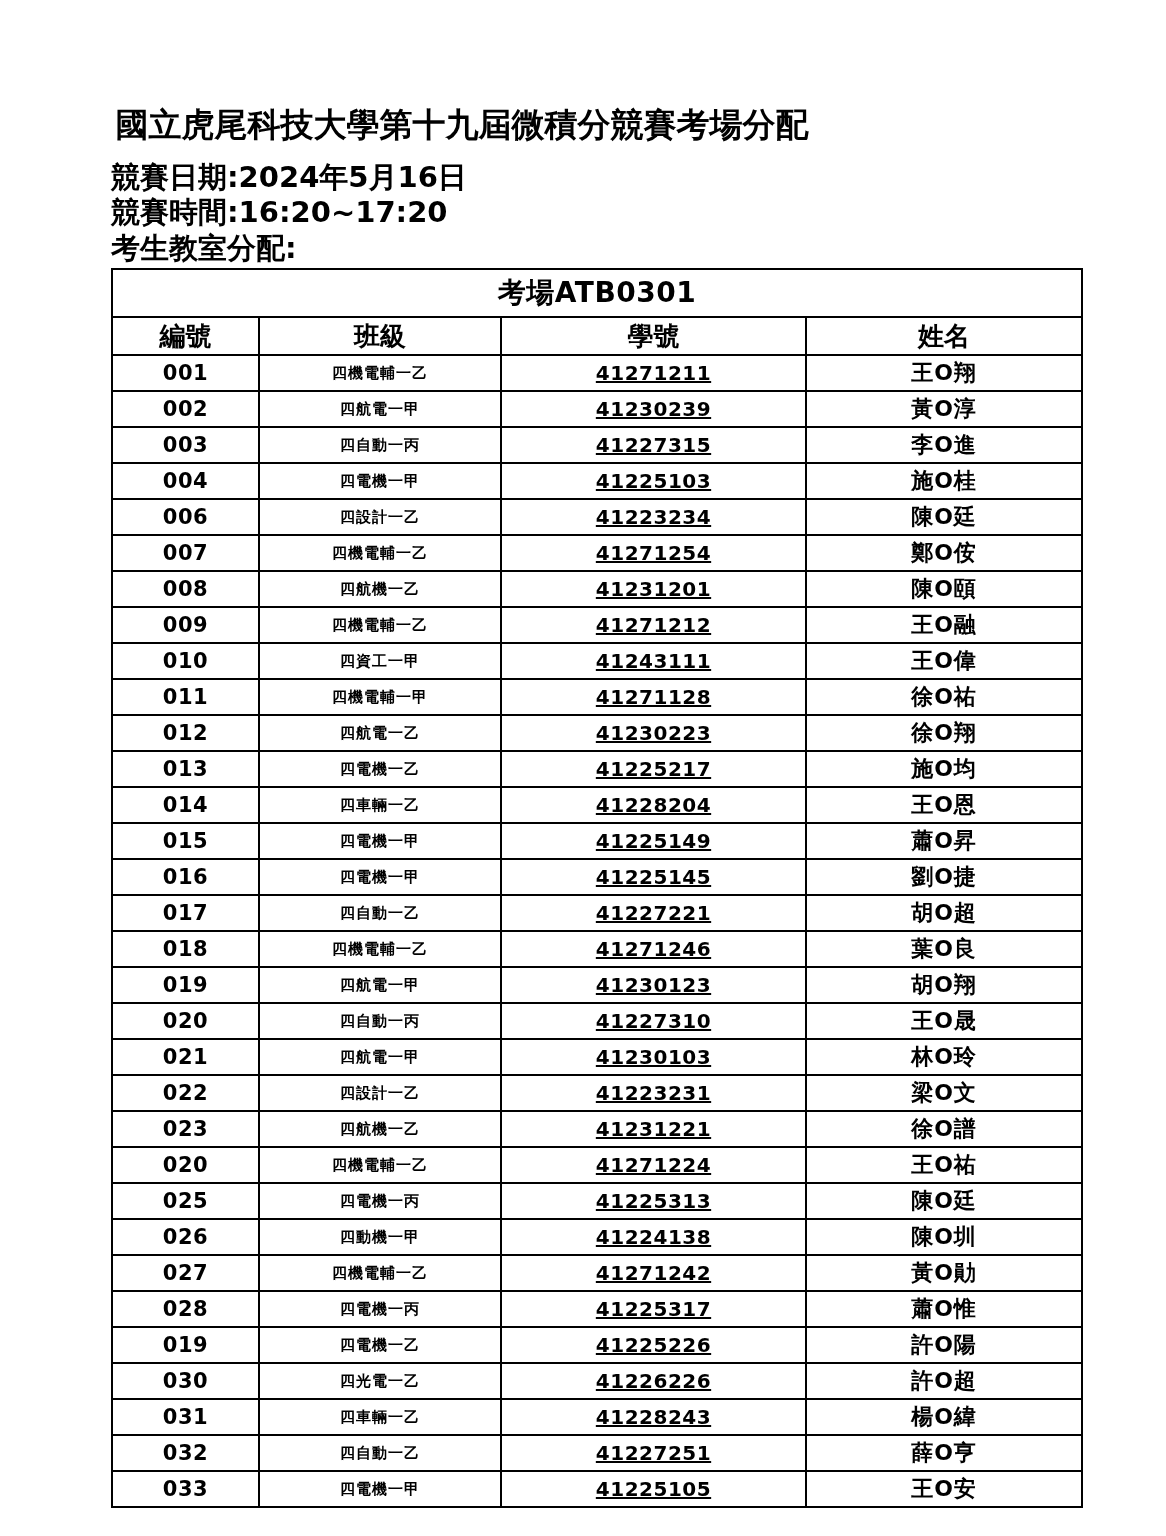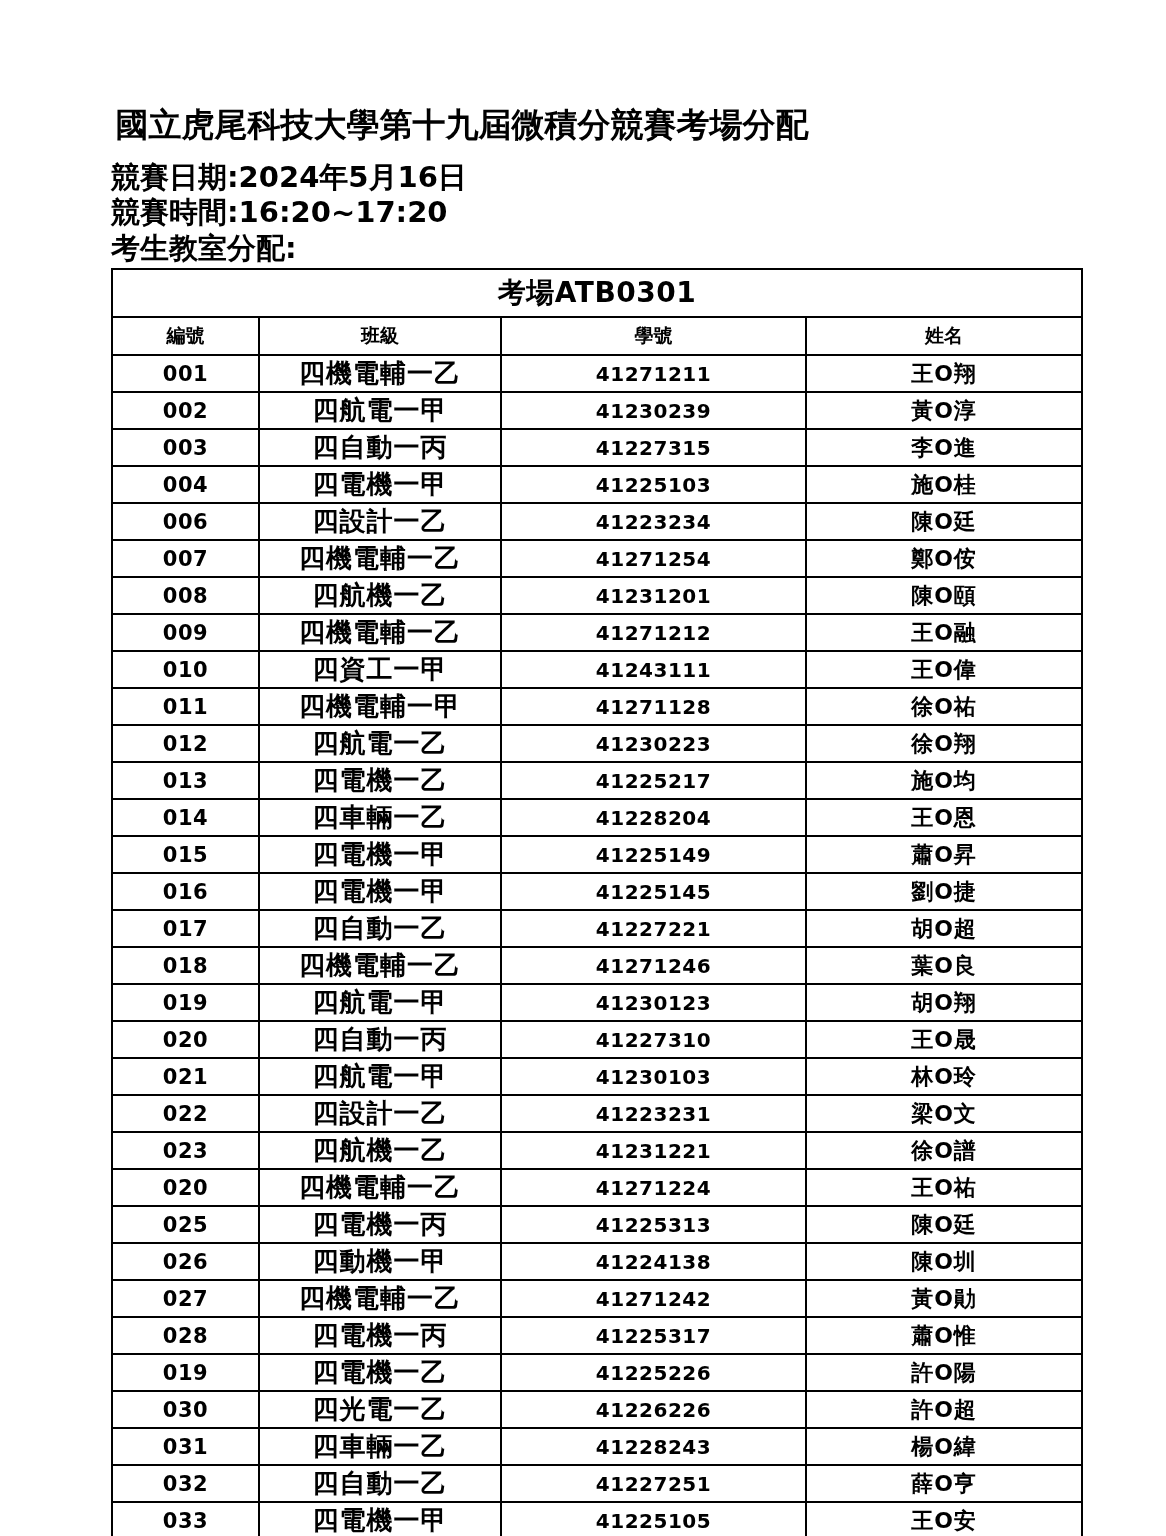--- a/index.html
+++ b/index.html
@@ -61,34 +61,34 @@
     color: #000000;
   }
   .caption-cell {
     height: 46px;
     font-size: 28px;
     letter-spacing: 0.5px;
     border-radius: 21px;
   }
   .colhead-cell {
     height: 36px;
-    font-size: 19px;
+    font-size: 26px;
   }
   .body-cell {
     height: 34px;
     font-size: 21px;
     font-weight: normal;
   }
   .col-no    { width: 147px; }
   .col-class { width: 242px; }
   .col-sid   { width: 305px; }
   .col-name  { width: 276px; }
   .cell-no   { font-size: 21px; letter-spacing: 0.5px; border-radius: 13px; }
-  .cell-class{ font-size: 26px; font-weight: bold; letter-spacing: 1px; }
-  .cell-sid  { font-size: 20px; letter-spacing: 0.5px; }
+  .cell-class{ font-size: 15px; font-weight: bold; letter-spacing: 1px; }
+  .cell-sid  { font-size: 20px; letter-spacing: 0.5px; text-decoration: underline; }
   .cell-name { font-size: 22px; font-weight: bold; letter-spacing: 1px; }
 </style>
 </head>
 <body>
 
 <div class="page">
 
   <div class="doc-title">國立虎尾科技大學第十九屆微積分競賽考場分配</div>
 
   <div class="meta-block">

